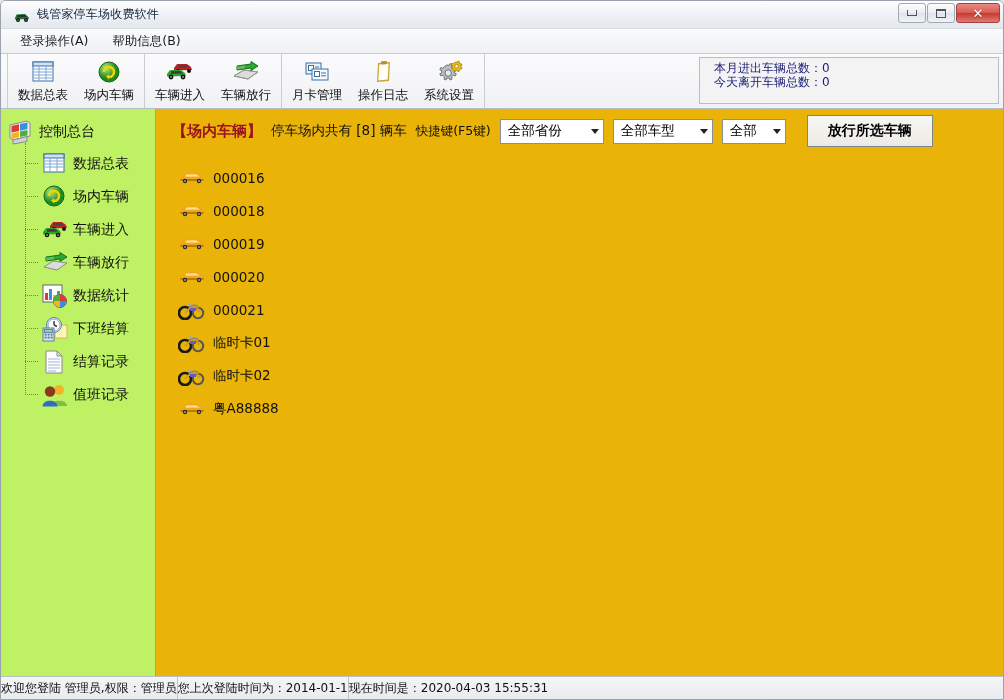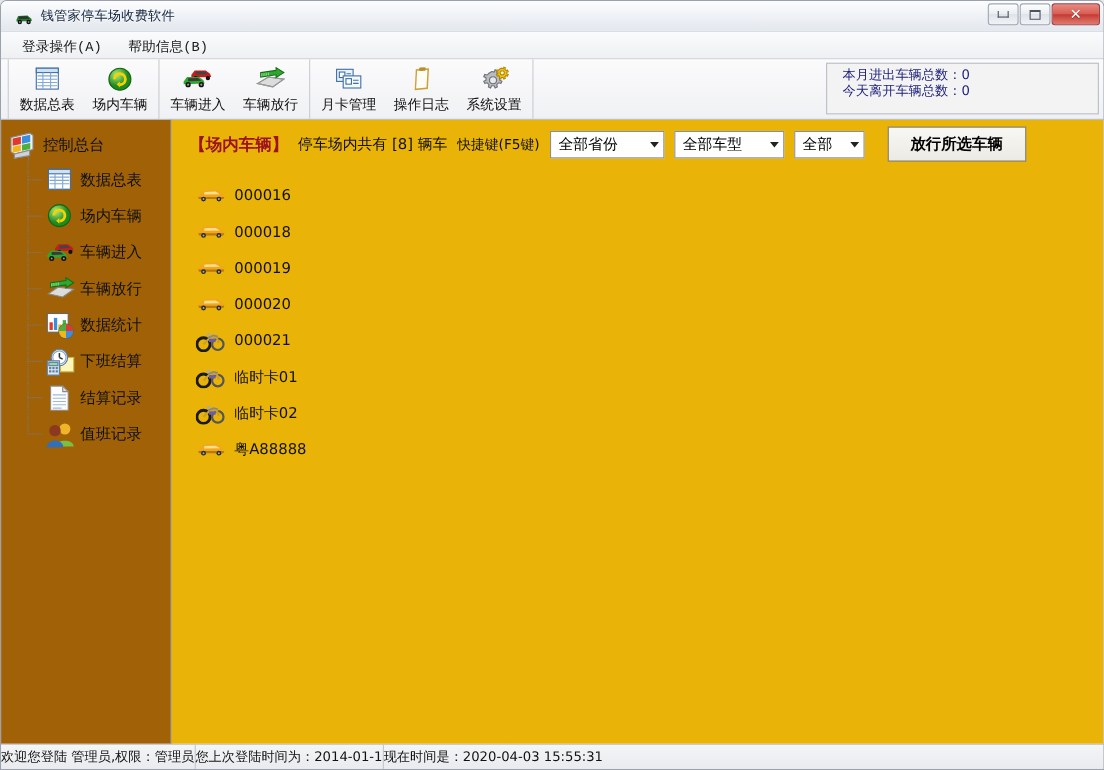--- a/index.html
+++ b/index.html
@@ -50,26 +50,25 @@
     border: 1px solid #a04040;
     background: linear-gradient(180deg,#e98a83 0%, #d85c52 48%, #c53b32 52%, #e07a70 100%);
   }
   .glyph-min { width: 10px; height: 6px; border: 1px solid #4a5560; border-top: none; box-sizing: border-box;}
   .glyph-max { width: 10px; height: 9px; border: 1px solid #4a5560; border-top-width: 2px; box-sizing: border-box;}
   .glyph-close { color:#fff; font-size: 13px; font-weight: bold; line-height: 1; text-shadow: 0 1px 1px rgba(0,0,0,.35);}
 
   
   .menubar {
     flex: 0 0 24px; height: 24px;
-    display: flex; align-items: flex-end;
+    display: flex; align-items: center;
     background: linear-gradient(180deg,#fafbfc 0%, #eef0f3 100%);
     border-top: 1px solid #d8dce1;
     border-bottom: 1px solid #c8ccd2;
     padding-left: 10px;
-    font-family: Liberation Mono, monospace;
   }
   .menuitem {
     font-size: 12.5px; color: #1a1a1a; padding: 2px 9px; margin-right: 6px;
     cursor: default; white-space: nowrap;
   }
 
   
   .toolbar {
     flex: 0 0 54px; height: 54px;
     display: flex; align-items: stretch;
@@ -84,36 +83,36 @@
     width: 66px;
     display: flex; flex-direction: column; align-items: center; justify-content: flex-start;
     padding-top: 4px;
     cursor: default;
   }
   .tbtn .ic { height: 28px; display:flex; align-items:center; justify-content:center; }
   .tbtn .lb { font-size: 12.5px; color: #111; margin-top: 1px; white-space: nowrap; }
 
   .stats {
     position: absolute; right: 4px; top: 3px;
-    width: 248px; height: 47px;
+    width: 300px; height: 47px;
     border: 1px solid #b9bec5;
     background: #f3f3f3;
     box-sizing: border-box;
     padding: 3px 0 0 14px;
   }
   .stats div {
     font-size: 12px; color: #1c1c7a; line-height: 14px; white-space: nowrap;
   }
 
   
   .bodysplit { flex: 1 1 auto; display: flex; min-height: 0; background: #ffffff; }
 
   .sidebar {
     flex: 0 0 155px; width: 155px;
-    background: #a16207;
+    background: #bef264;
     border-right: 1px solid #9aa3ad;
     padding: 8px 0 0 6px;
     box-sizing: border-box;
     overflow: hidden;
     position: relative;
     text-align: right;
   }
   .tree-root { display: flex; align-items: center; height: 30px; }
   .tree-root .rlabel { font-size: 14px; color: #111; margin-left: 6px; white-space: nowrap;}
   .tree-kids { position: relative; margin-left: 18px; }

